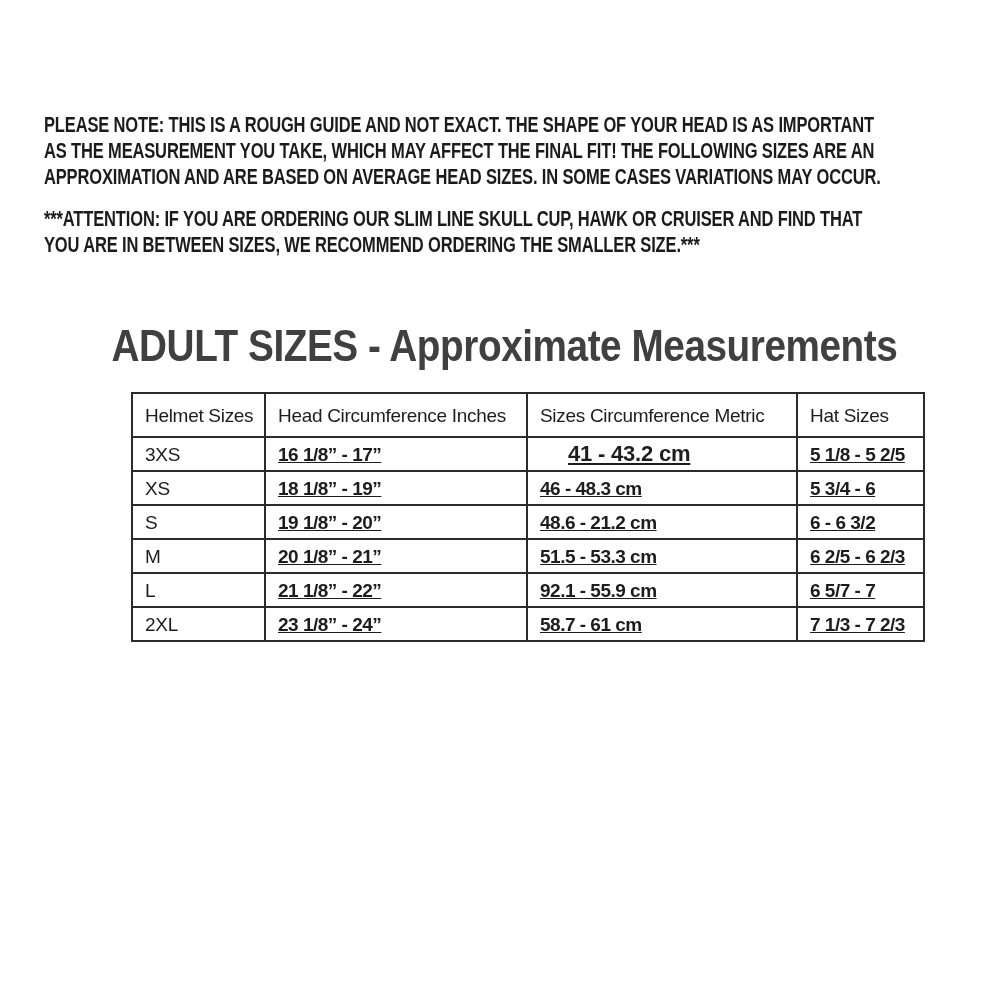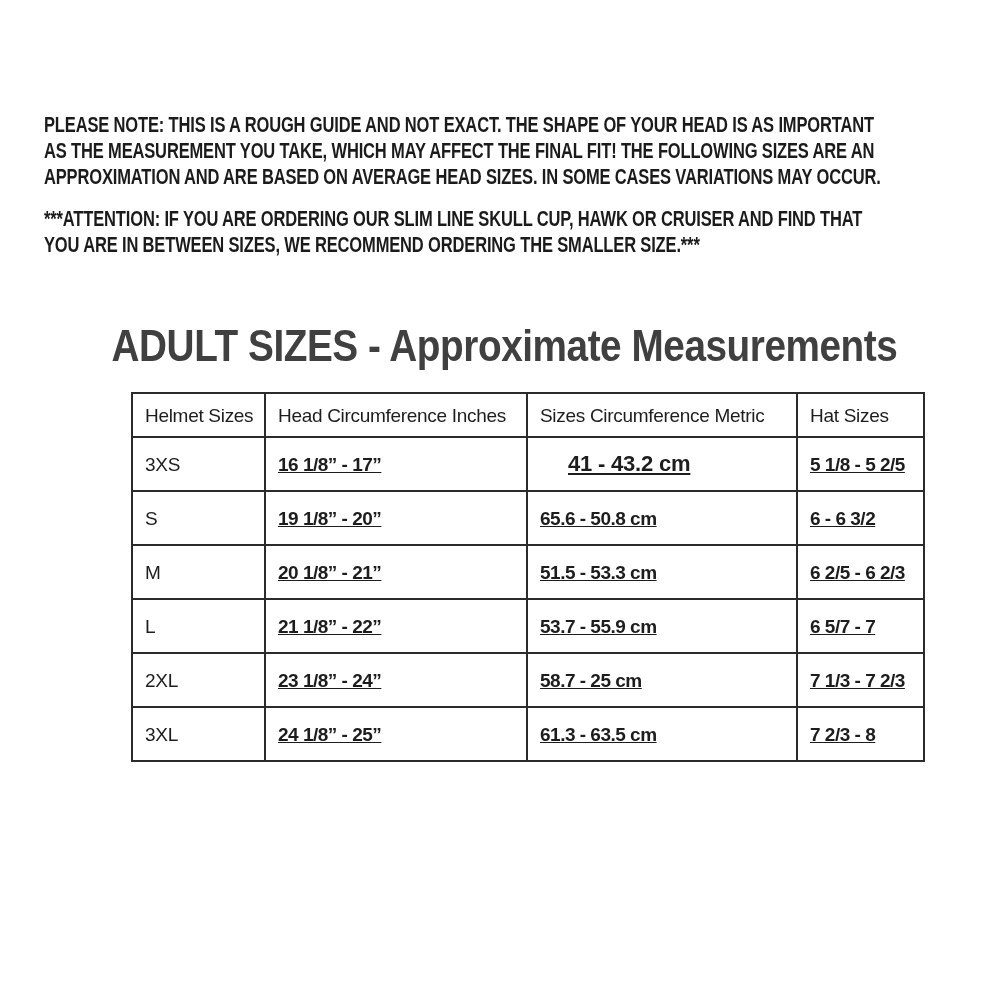--- a/index.html
+++ b/index.html
@@ -63,21 +63,21 @@
     width: 792px;
     border-collapse: collapse;
     table-layout: fixed;
     margin-left: 28px;
   }
   .size-table col.c1 { width: 133px; }
   .size-table col.c2 { width: 262px; }
   .size-table col.c3 { width: 270px; }
   .size-table col.c4 { width: 127px; }
 
-  .size-table tr { height: 54px; }
+  .size-table tr { height: 34px; }
   .size-table thead tr { height: 44px; }
 
   .size-table th,
   .size-table td {
     border: 2px solid #2b2b2b;
     padding: 0 4px 0 12px;
     text-align: left;
     vertical-align: middle;
     font-size: 19px;
     line-height: 1;
@@ -133,43 +133,43 @@
     </tr>
   </thead>
   <tbody>
       <tr>
         <td class="col-size">3XS</td>
         <td class="col-data">16 1/8” - 17”</td>
         <td class="col-data emph">41 - 43.2 cm</td>
         <td class="col-data">5 1/8 - 5 2/5</td>
       </tr>
       <tr>
+        <td class="col-size">XS</td>
+        <td class="col-data">18 1/8” - 19”</td>
+        <td class="col-data">46 - 48.3 cm</td>
+        <td class="col-data">5 3/4 - 6</td>
+      </tr>
+      <tr>
         <td class="col-size">S</td>
         <td class="col-data">19 1/8” - 20”</td>
-        <td class="col-data">65.6 - 50.8 cm</td>
+        <td class="col-data">48.6 - 21.2 cm</td>
         <td class="col-data">6 - 6 3/2</td>
       </tr>
       <tr>
         <td class="col-size">M</td>
         <td class="col-data">20 1/8” - 21”</td>
         <td class="col-data">51.5 - 53.3 cm</td>
         <td class="col-data">6 2/5 - 6 2/3</td>
       </tr>
       <tr>
         <td class="col-size">L</td>
         <td class="col-data">21 1/8” - 22”</td>
-        <td class="col-data">53.7 - 55.9 cm</td>
+        <td class="col-data">92.1 - 55.9 cm</td>
         <td class="col-data">6 5/7 - 7</td>
       </tr>
       <tr>
         <td class="col-size">2XL</td>
         <td class="col-data">23 1/8” - 24”</td>
-        <td class="col-data">58.7 - 25 cm</td>
+        <td class="col-data">58.7 - 61 cm</td>
         <td class="col-data">7 1/3 - 7 2/3</td>
-      </tr>
-      <tr>
-        <td class="col-size">3XL</td>
-        <td class="col-data">24 1/8” - 25”</td>
-        <td class="col-data">61.3 - 63.5 cm</td>
-        <td class="col-data">7 2/3 - 8</td>
       </tr>
     </tbody>
 </table>
 
 </body></html>

